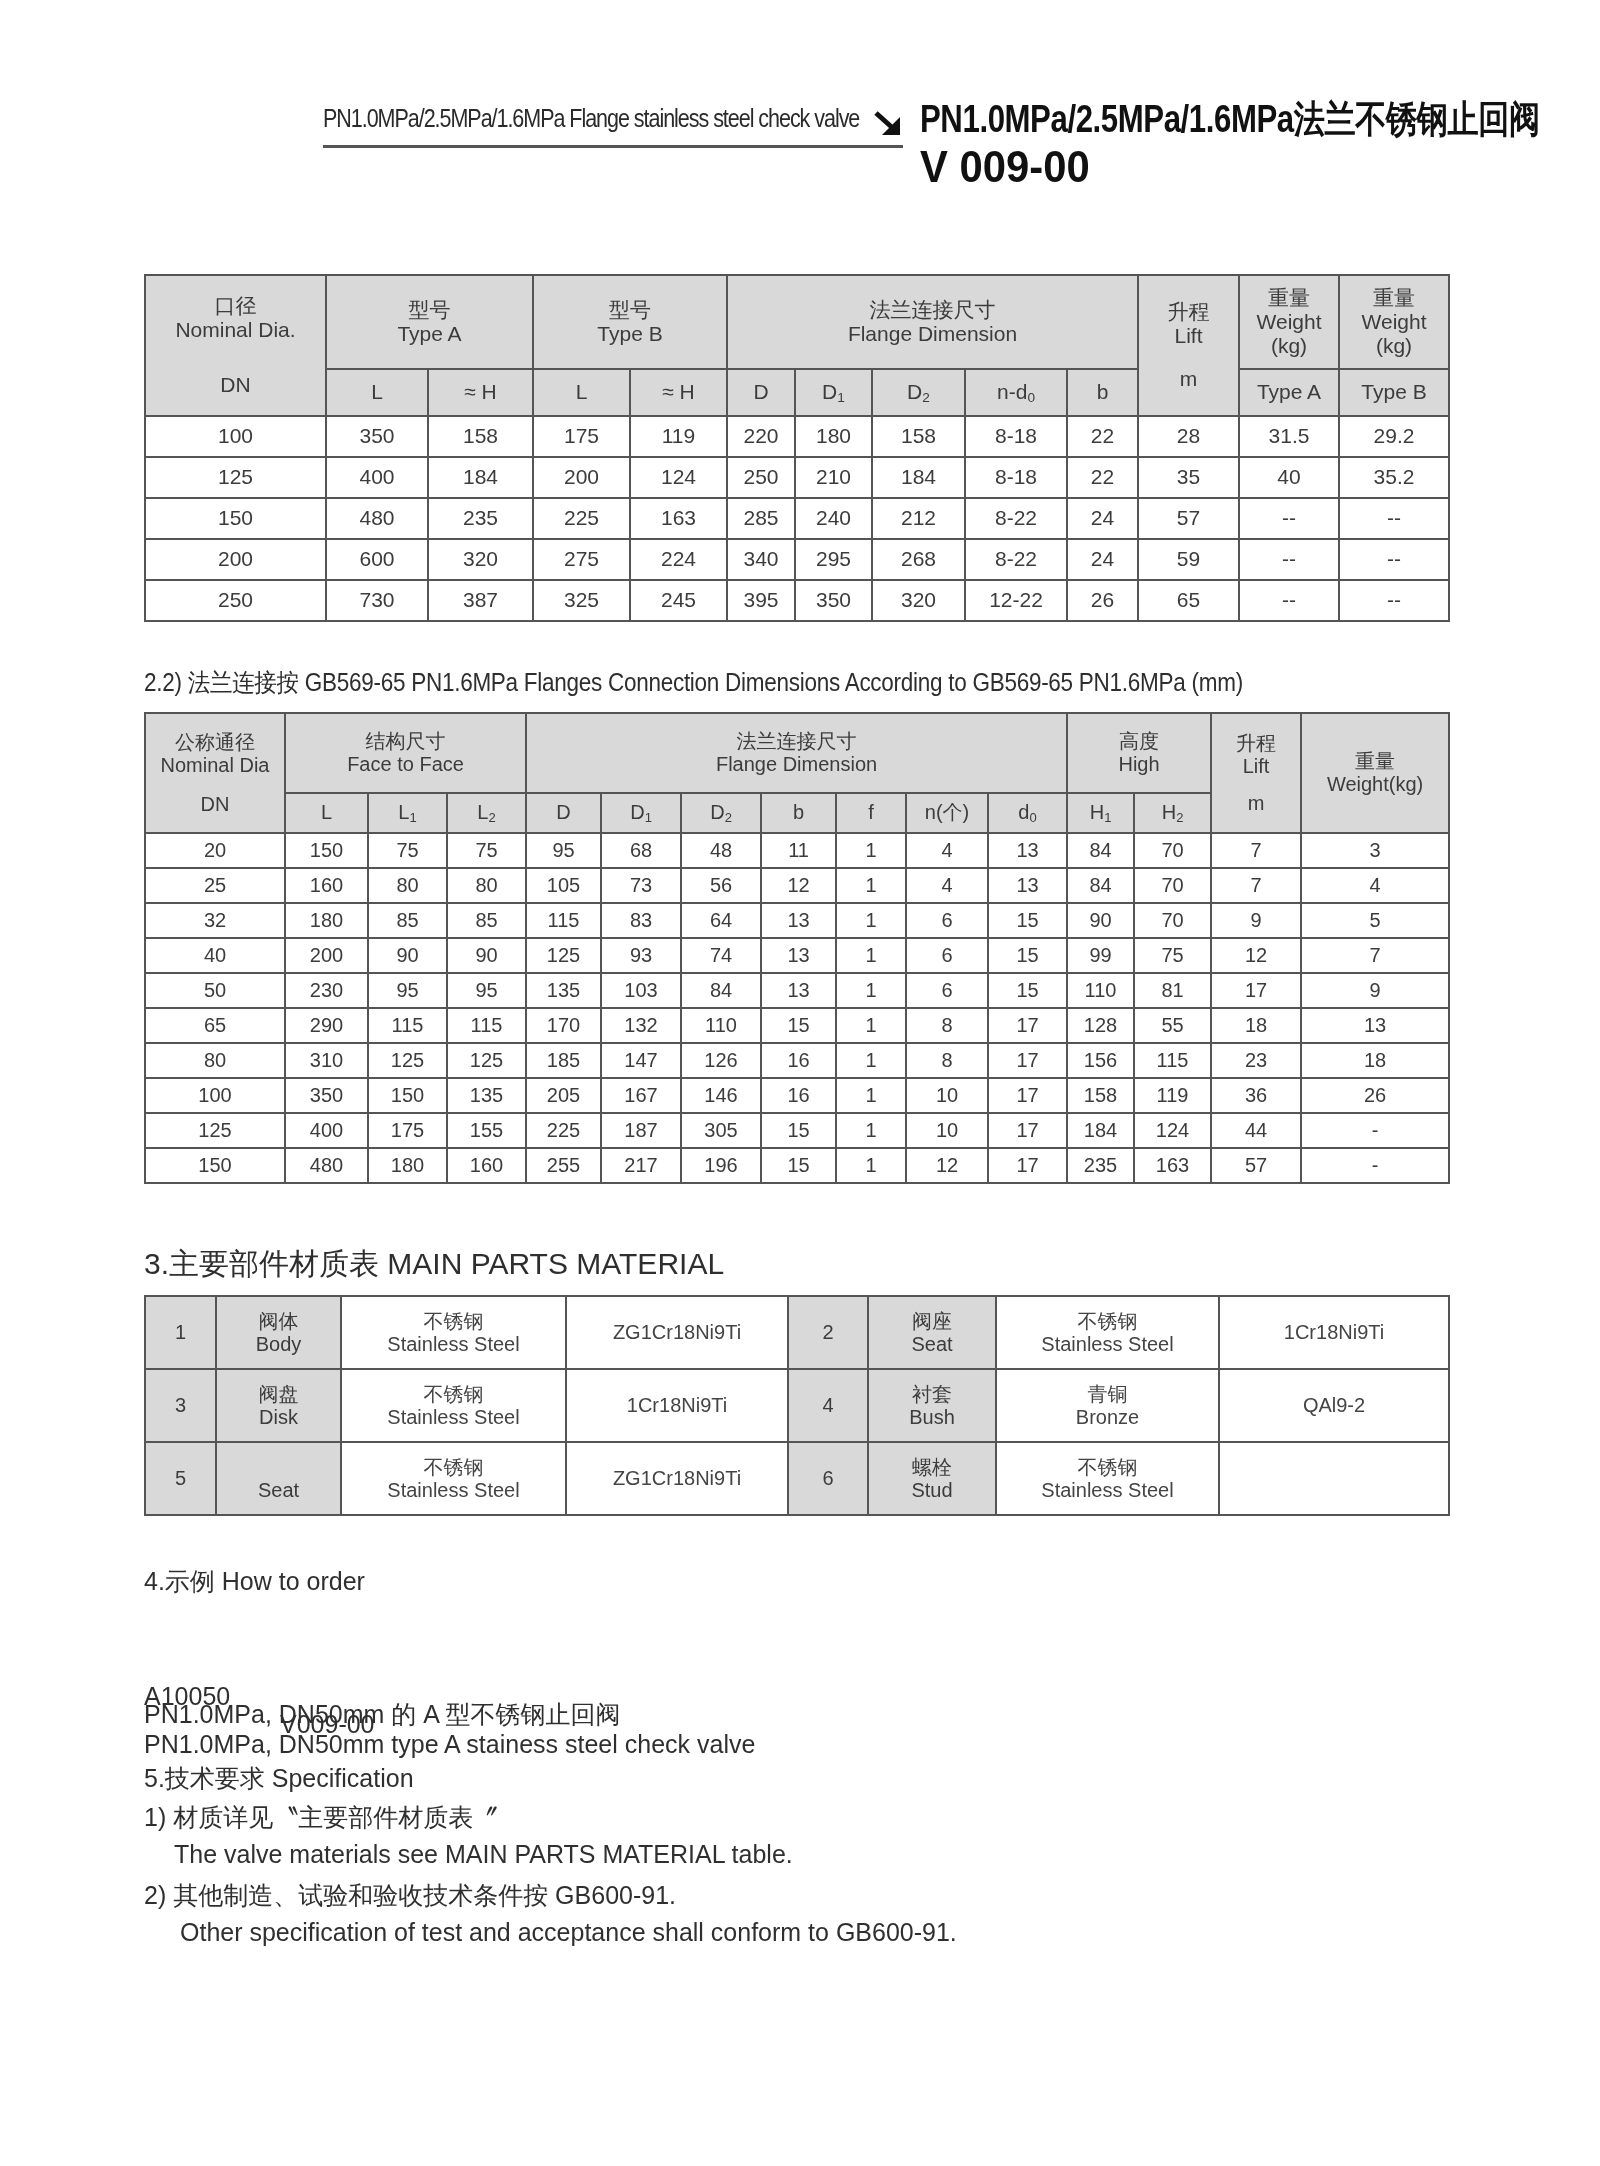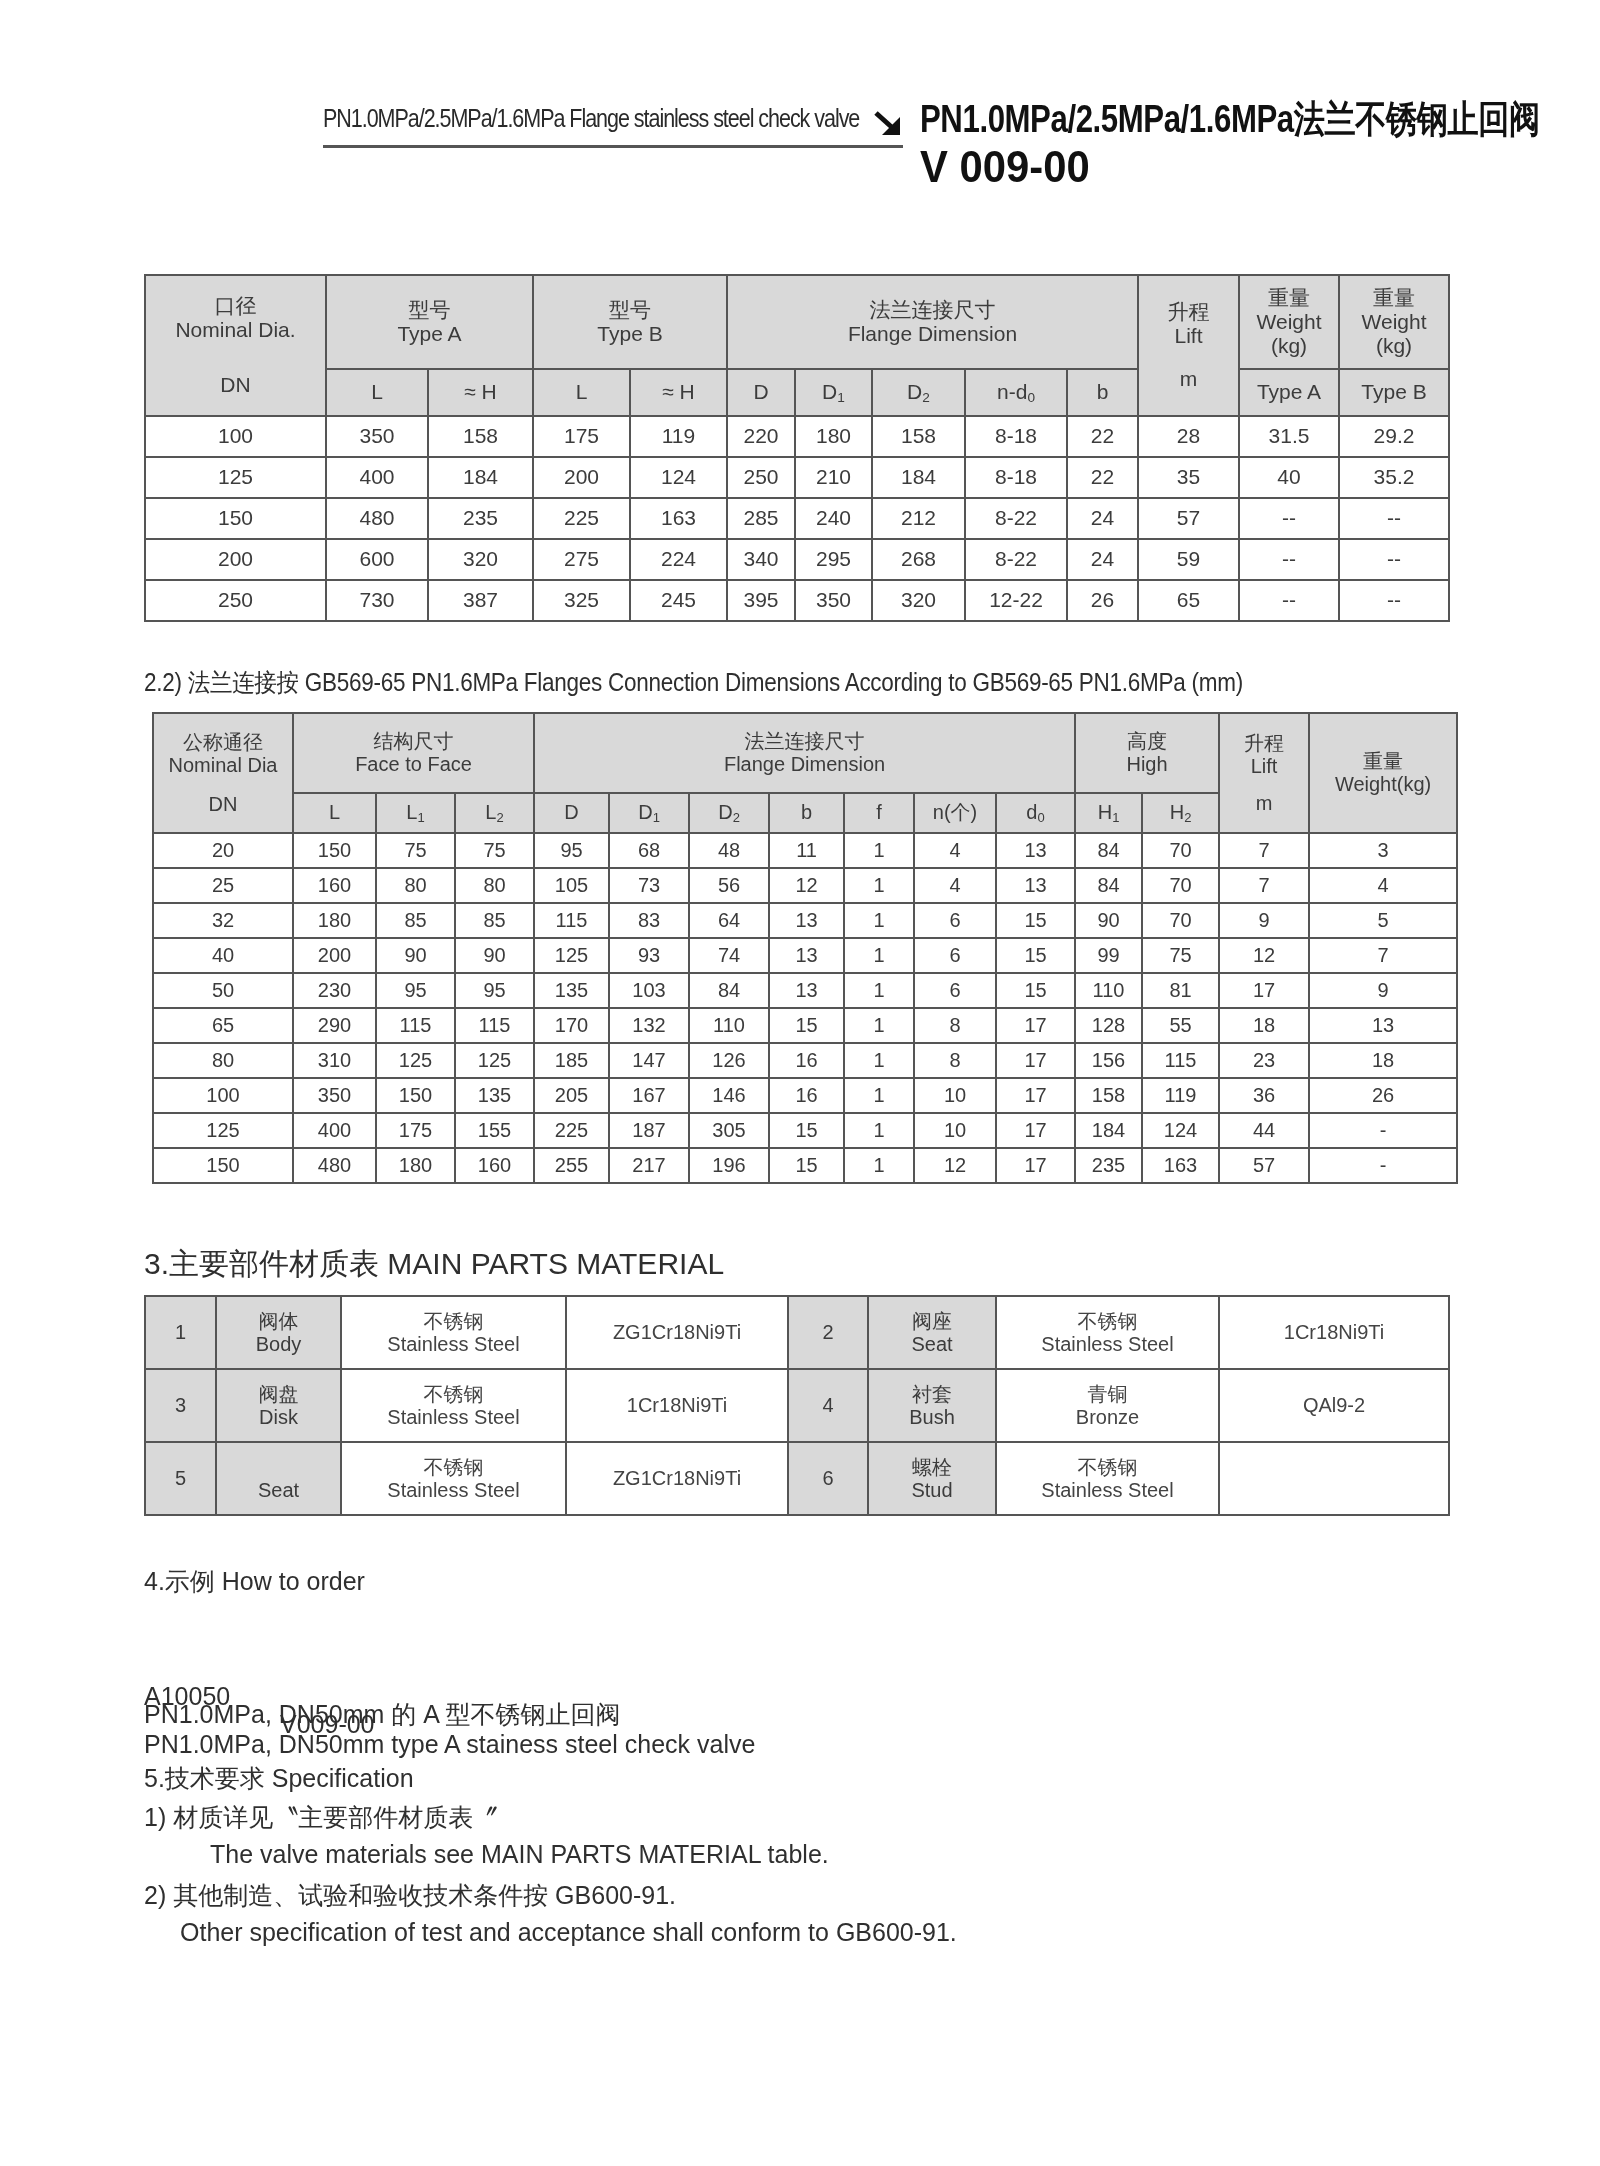--- a/index.html
+++ b/index.html
@@ -26,34 +26,34 @@
 
   
   #t1 { left:144px; top:274px; width:1304px; }
   #t1 tr.hr1 td { height:92px;margin-left:24px; }
   #t1 tr.hr2 td { height:45px; }
   #t1 tr.dr td { height:39px; }
 
   
   #t2title { left:144px; top:666px; font-size:25px; color:#2e2e2e; white-space:nowrap;
              transform:scaleX(0.9); transform-origin:left top; letter-spacing:-0.3px; }
-  #t2 { left:152px; top:712px; width:1304px; }
+  #t2 { left:144px; top:712px; width:1304px; }
   #t2 tr.hr1 td { height:78px; font-size:20px; }
   #t2 tr.hr2 td { height:38px; font-size:20px; }
   #t2 tr.dr td { height:33px; font-size:20px; }
 
   
   #t3title { left:144px; top:1244px; font-size:30px; color:#2e2e2e; white-space:nowrap; }
   #t3 { left:144px; top:1295px; width:1304px; }
   #t3 td { height:71px; font-size:20px; }
   #t3 td.v { color:#444; }
 
   
   .para { position:absolute; left:144px; font-size:25px; color:#2f2f2f; white-space:nowrap; }
-  .ind1 { left:174px;margin-left:36px; }
+  .ind1 { left:174px; }
   .ind2 { left:180px; }
   #s4-code { left:280px;margin-top:28px; }
 </style>
 </head>
 <body>
 
 <div id="hdr-sub" class="abs">PN1.0MPa/2.5MPa/1.6MPa Flange stainless steel check valve</div>
 <div id="hdr-rule" class="abs"></div>
 <svg id="hdr-arrow" class="abs" viewBox="0 0 34 34">
   <path d="M4 8 L24 26" stroke="#111" stroke-width="5" fill="none"></path>

